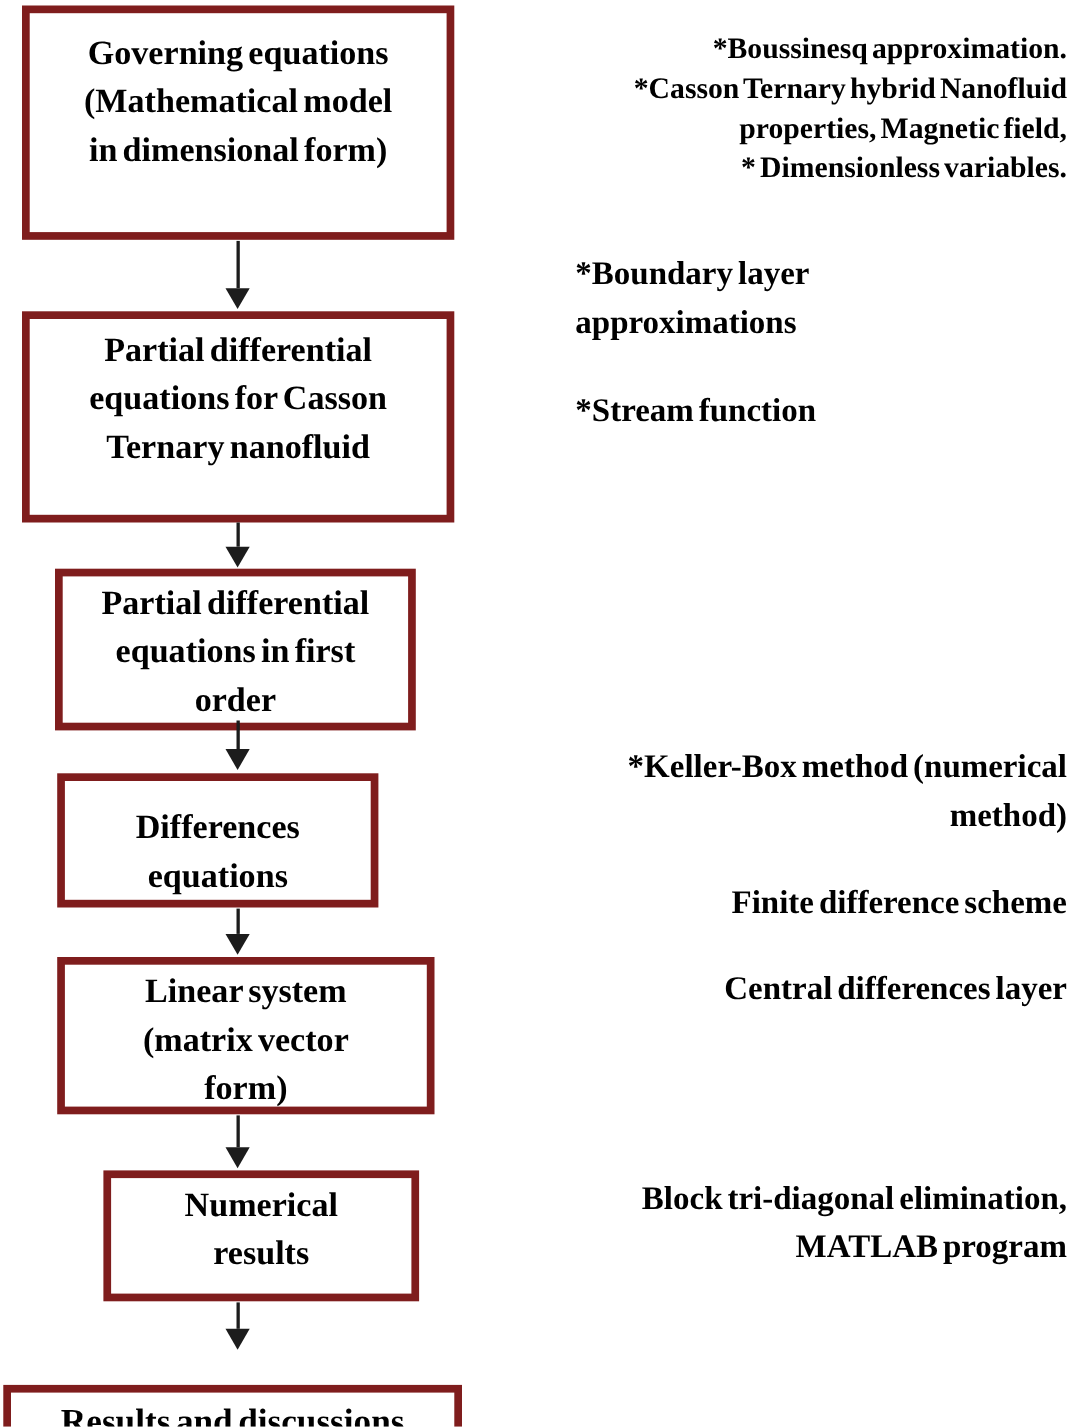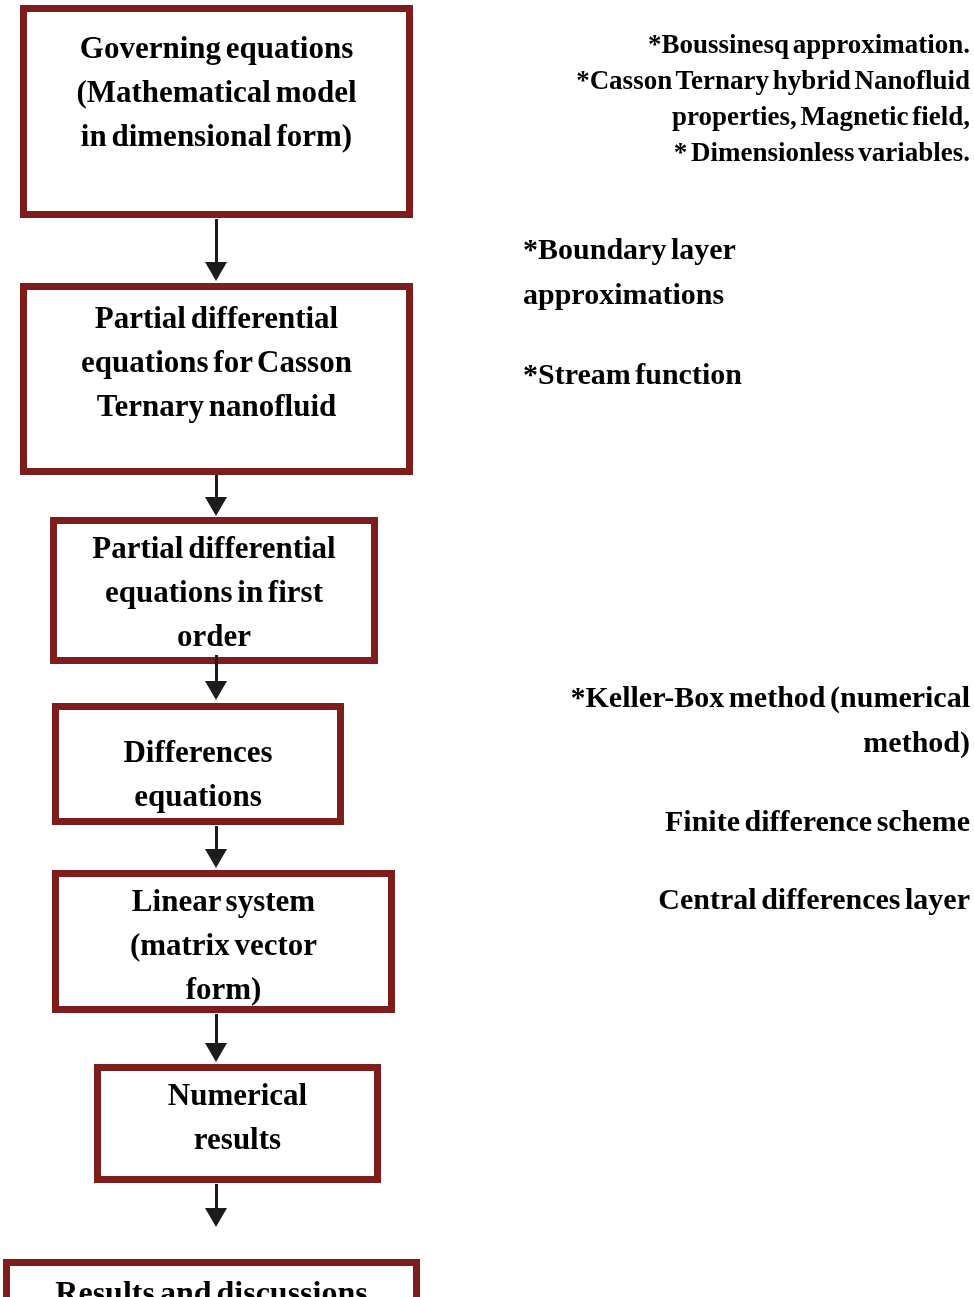--- a/index.html
+++ b/index.html
@@ -117,14 +117,16 @@
   <div class="ann" style="left:523px; top:351px; width:440px;">*Stream function</div>
 
   <div class="ann centered" style="left:455px; top:674px; width:515px;">*Keller-Box method (numerical
 method)</div>
 
   <div class="ann centered" style="left:455px; top:798px; width:515px;">Finite difference scheme</div>
 
   <div class="ann centered" style="left:455px; top:876px; width:515px;">Central differences layer</div>
 
 
+  <div class="ann centered" style="left:455px; top:1068px; width:515px; line-height:44px;">Block tri-diagonal elimination,
+MATLAB program</div>
 
 </div>
 
 </body></html>

